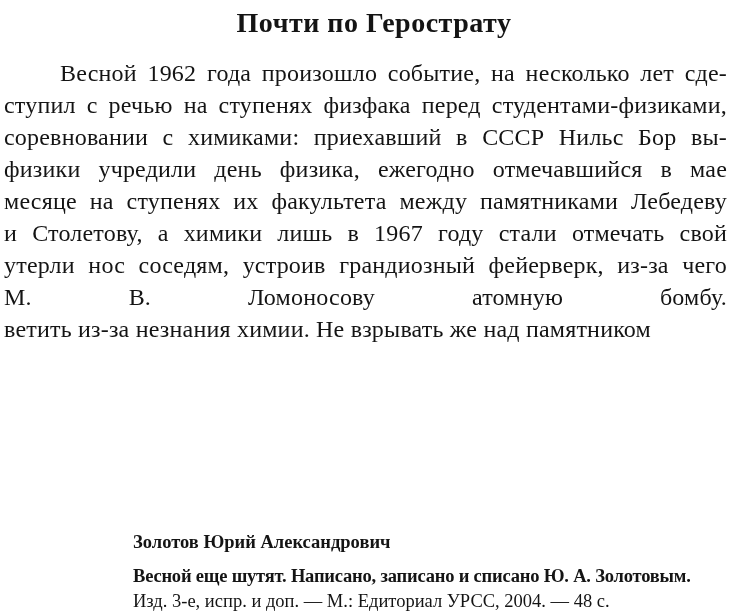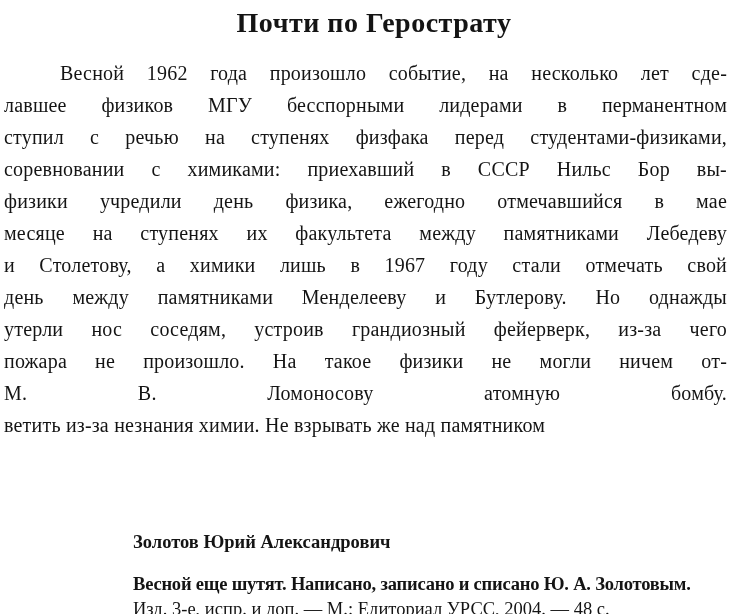--- a/index.html
+++ b/index.html
@@ -22,21 +22,21 @@
     padding-top: 7px;
     text-align: center;
     font-size: 28px;
     line-height: 32px;
     font-weight: bold;
     letter-spacing: 0.5px;
   }
   .body-text {
     margin-top: 18px;
     padding: 0 21px 0 4px;
-    font-size: 20px;
+    font-size: 24px;
   }
   .body-text .line {
     line-height: 32px;
     height: 32px;
     white-space: nowrap;
     text-align: justify;
     text-align-last: justify;
     letter-spacing: 0.2px;
   }
   .body-text .line:first-child {
@@ -48,21 +48,21 @@
   .footer {
     position: absolute;
     left: 133px;
     top: 530px;
     right: 6px;
     font-size: 18.5px;
   }
   .footer .author {
     font-weight: bold;
     line-height: 24px;
-    margin-bottom: 18px;
+    margin-bottom: 10px;
     white-space: nowrap;
   }
   .footer .book-title {
     font-weight: bold;
     line-height: 25px;
     white-space: nowrap;
     letter-spacing: -0.2px;
   }
   .footer .edition {
     font-weight: normal;
@@ -72,29 +72,26 @@
 </style>
 </head>
 <body>
 
 <div class="page">
 
   <h1 class="doc-title">Почти по Герострату</h1>
 
   <div class="body-text">
       <div class="line">Весной 1962 года произошло событие, на несколько лет сде-</div>
-      <div class="line">лавшее физиков МГУ бесспорными лидерами в перманентном</div>
       <div class="line">ступил с речью на ступенях физфака перед студентами-физиками,</div>
       <div class="line">соревновании с химиками: приехавший в СССР Нильс Бор вы-</div>
       <div class="line">физики учредили день физика, ежегодно отмечавшийся в мае</div>
       <div class="line">месяце на ступенях их факультета между памятниками Лебедеву</div>
       <div class="line">и Столетову, а химики лишь в 1967 году стали отмечать свой</div>
-      <div class="line">день между памятниками Менделееву и Бутлерову. Но однажды</div>
       <div class="line">утерли нос соседям, устроив грандиозный фейерверк, из-за чего</div>
-      <div class="line">пожара не произошло. На такое физики не могли ничем от-</div>
       <div class="line">М. В. Ломоносову атомную бомбу.</div>
       <div class="line">ветить из-за незнания химии. Не взрывать же над памятником</div>
     </div>
 
   <div class="footer">
     <div class="author">Золотов Юрий Александрович</div>
     <div class="book-title">Весной еще шутят. Написано, записано и списано Ю. А. Золотовым.</div>
     <div class="edition">Изд. 3-е, испр. и доп. — М.: Едиториал УРСС, 2004. — 48 с.</div>
   </div>
 

